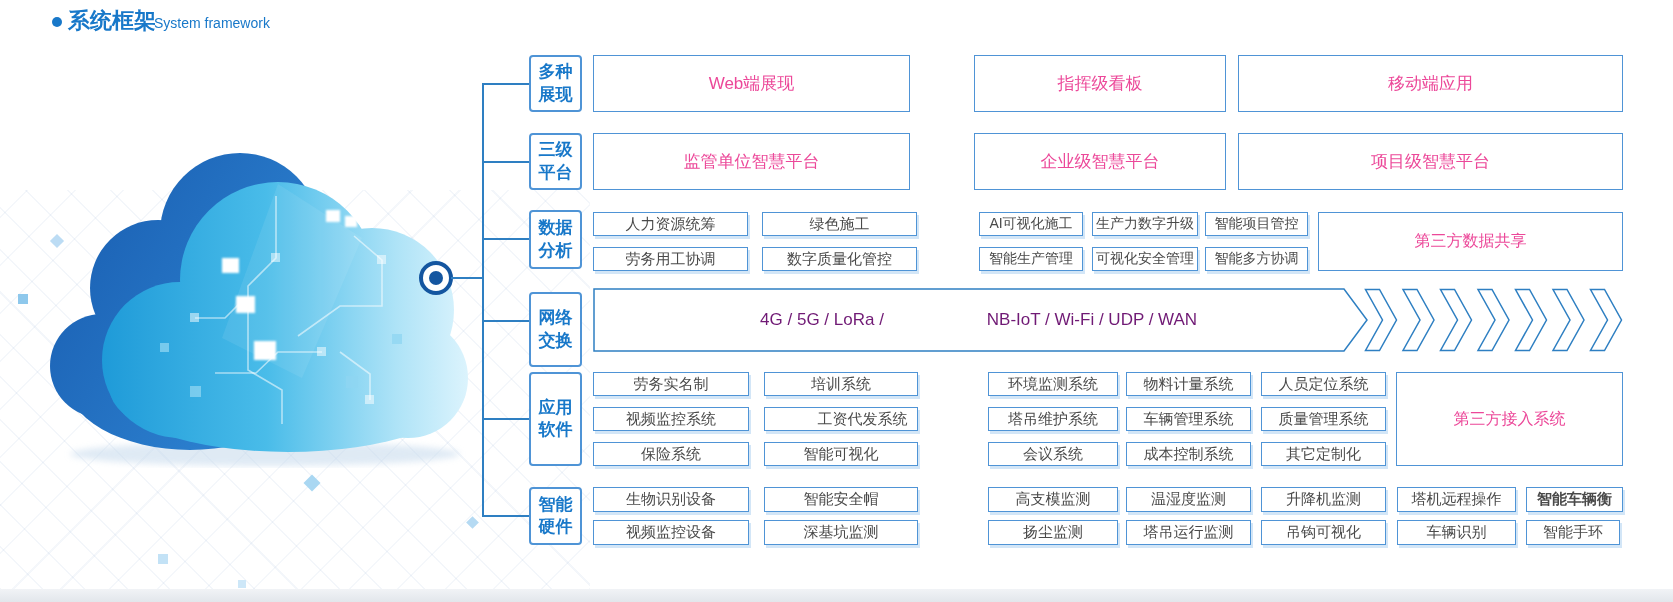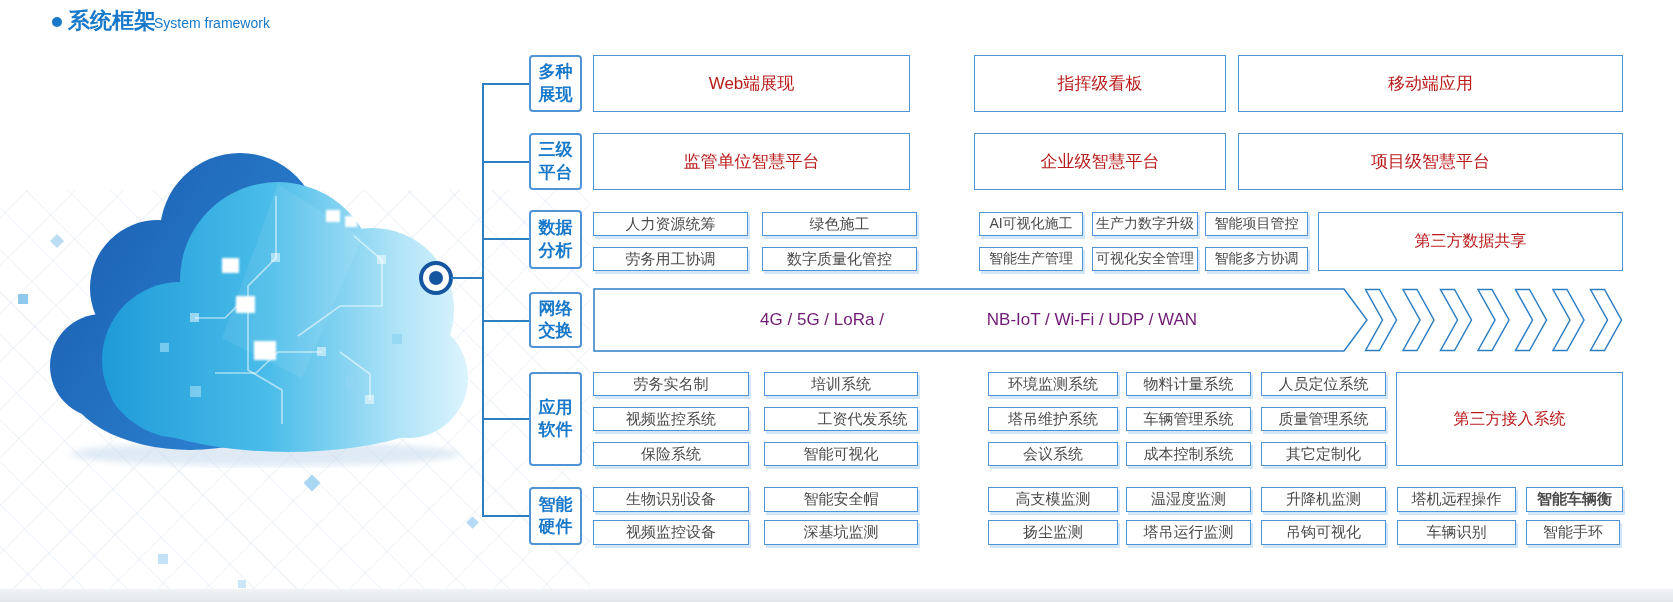--- a/index.html
+++ b/index.html
@@ -5,21 +5,21 @@
   html,body{margin:0;padding:0;background:#fff;}
   .stage{position:relative;width:1673px;height:602px;background:#ffffff;overflow:hidden;
          font-family:"Liberation Sans","DejaVu Sans",sans-serif;}
   
   .line{position:absolute;background:#2e7fc2;}
   
   .cat{position:absolute;left:529px;width:53px;border:2px solid #4f94d6;border-radius:4px;
        background:#fff;color:#1878c9;font-weight:bold;font-size:17px;line-height:1.3;
        display:flex;flex-direction:column;align-items:center;justify-content:center;box-sizing:border-box;}
   
-  .bb{position:absolute;border:1.5px solid #4f94d6;background:#fff;color:#b91c1c;font-size:17px;
+  .bb{position:absolute;border:1.5px solid #4f94d6;background:#fff;color:#ec4899;font-size:17px;
       display:flex;align-items:center;justify-content:center;white-space:nowrap;box-sizing:border-box;}
   
   .sb{position:absolute;border:1.5px solid #4f94d6;background:#fff;color:#4a4a4a;font-size:15px;
       display:flex;align-items:center;justify-content:center;white-space:nowrap;box-sizing:border-box;
       box-shadow:2px 3px 0 rgba(140,190,235,.38);}
   .sb.n{font-size:14px;}
   
   .bullet{position:absolute;left:52px;top:17px;width:10px;height:10px;border-radius:50%;background:#1878c9;}
   .title-zh{position:absolute;left:68px;top:6px;font-size:22px;font-weight:bold;color:#1878c9;}
   .title-en{position:absolute;left:154px;top:15px;font-size:14px;color:#1878c9;}
@@ -140,21 +140,21 @@
       <span>展现</span>
   </div>
   <div class="cat" style="top:133px;height:57px;">
     <span>三级</span>
       <span>平台</span>
   </div>
   <div class="cat" style="top:210px;height:59px;">
     <span>数据</span>
       <span>分析</span>
   </div>
-  <div class="cat" style="top:292px;height:56px;">
+  <div class="cat" style="top:292px;height:75px;">
     <span>网络</span>
       <span>交换</span>
   </div>
   <div class="cat" style="top:372px;height:94px;">
     <span>应用</span>
       <span>软件</span>
   </div>
   <div class="cat" style="top:487px;height:58px;">
     <span>智能</span>
       <span>硬件</span>

